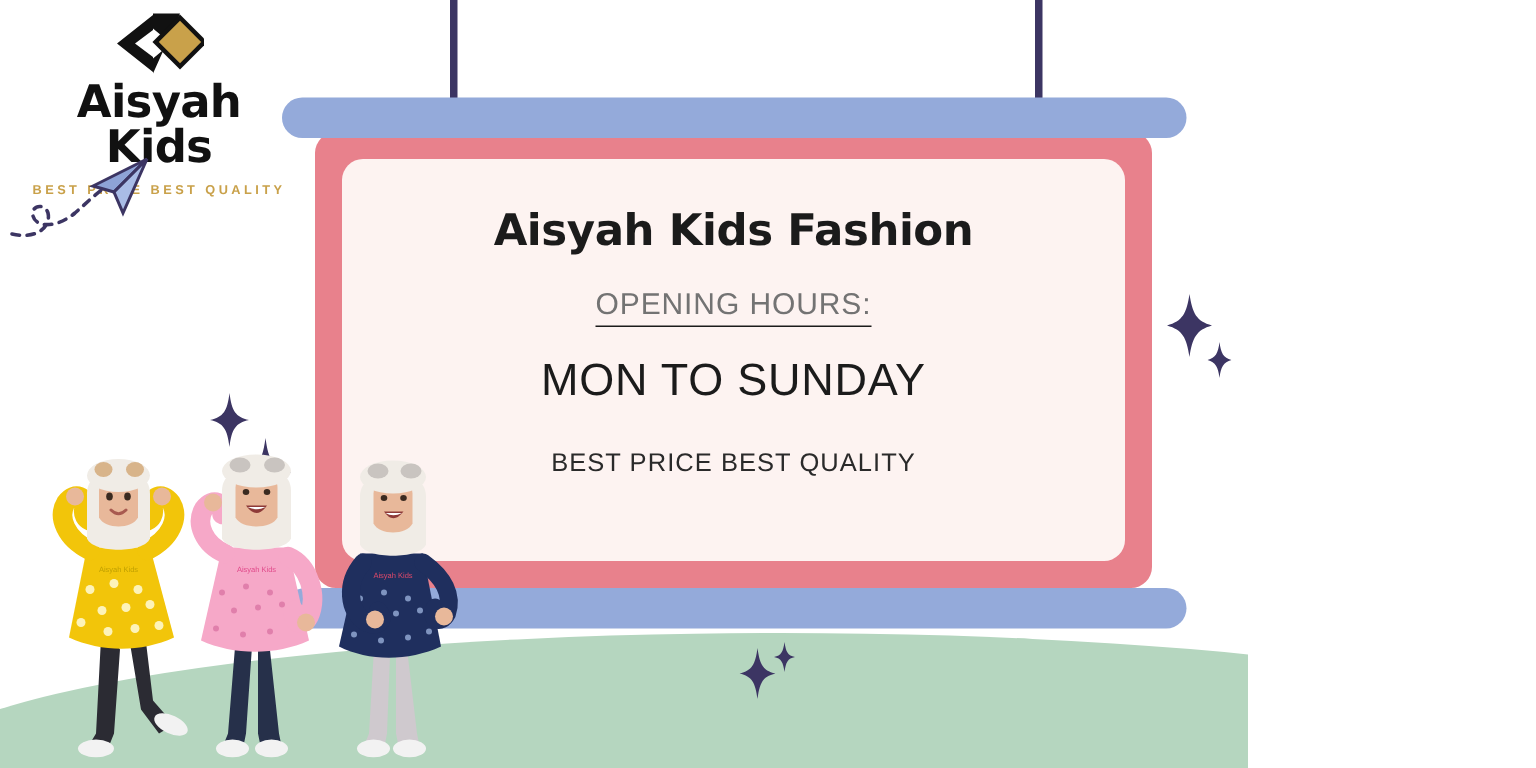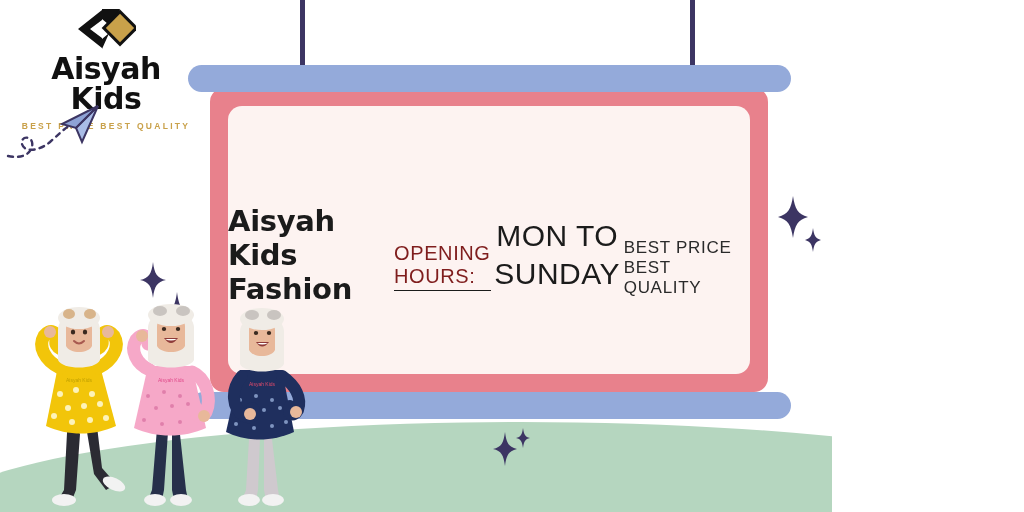--- a/index.html
+++ b/index.html
@@ -38,34 +38,34 @@
   }
   .bar.top{left:188px;top:65px;width:603px;}
   .bar.bottom{left:190px;top:392px;width:601px;}
   .frame{
     position:absolute;left:210px;top:88px;width:558px;height:304px;
     background:#e8818c;border-radius:14px;
   }
   .panel{
     position:absolute;left:18px;top:18px;right:18px;bottom:18px;
     background:#fdf3f1;border-radius:14px;
-    display:flex;flex-direction:row;align-items:center;
+    display:flex;flex-direction:column;align-items:center;
     padding-top:30px;box-sizing:border-box;
   }
   .title{
     font-family:"DejaVu Sans", sans-serif;font-weight:700;font-size:29px;
     color:#1b1b1b;letter-spacing:-0.3px;margin:0;
   }
   .sub{
-    margin-top:22px;font-size:20px;color:#7f1d1d;letter-spacing:0.6px;
+    margin-top:22px;font-size:20px;color:#737373;letter-spacing:0.6px;
     font-weight:400;border-bottom:1.6px solid #1b1b1b;padding-bottom:2px;
     font-family:"Liberation Sans", sans-serif;
   }
   .hours{
-    font-size:30px;line-height:1.28;color:#1b1b1b;
+    margin-top:17px;font-size:30px;line-height:1.28;color:#1b1b1b;
     letter-spacing:0.5px;font-weight:400;text-align:center;
     font-family:"Liberation Sans", sans-serif;
   }
   .tagline{
     margin-top:26px;font-size:17px;color:#2a2a2a;letter-spacing:0.7px;
     font-weight:400;font-family:"Liberation Sans", sans-serif;
   }
 
   
   .spark{position:absolute;}

